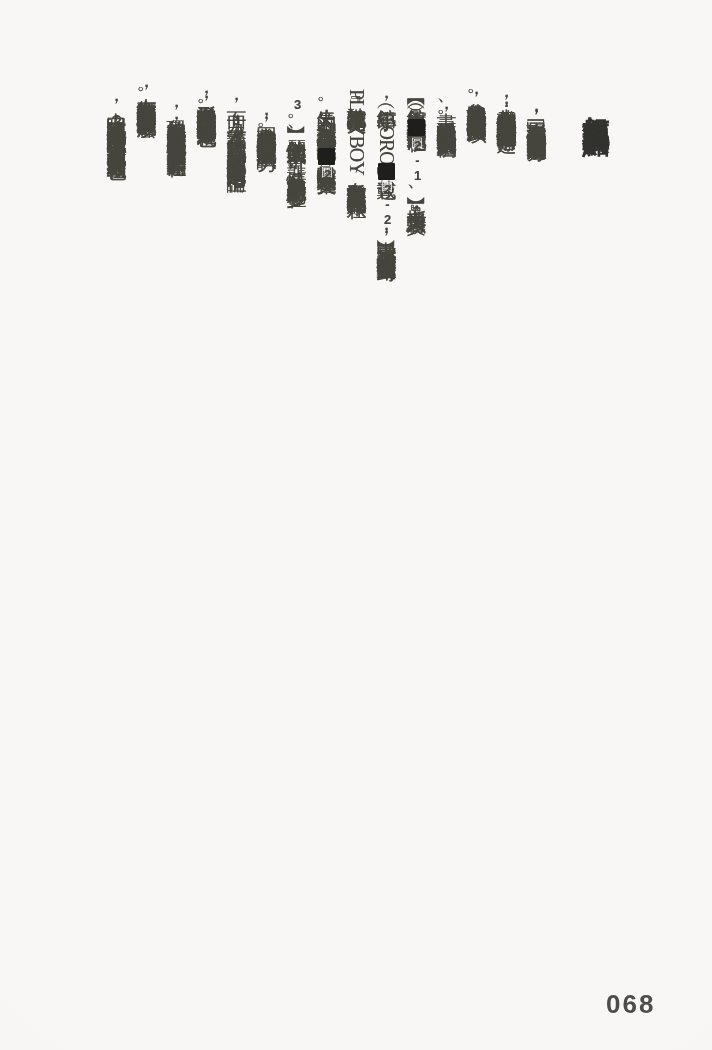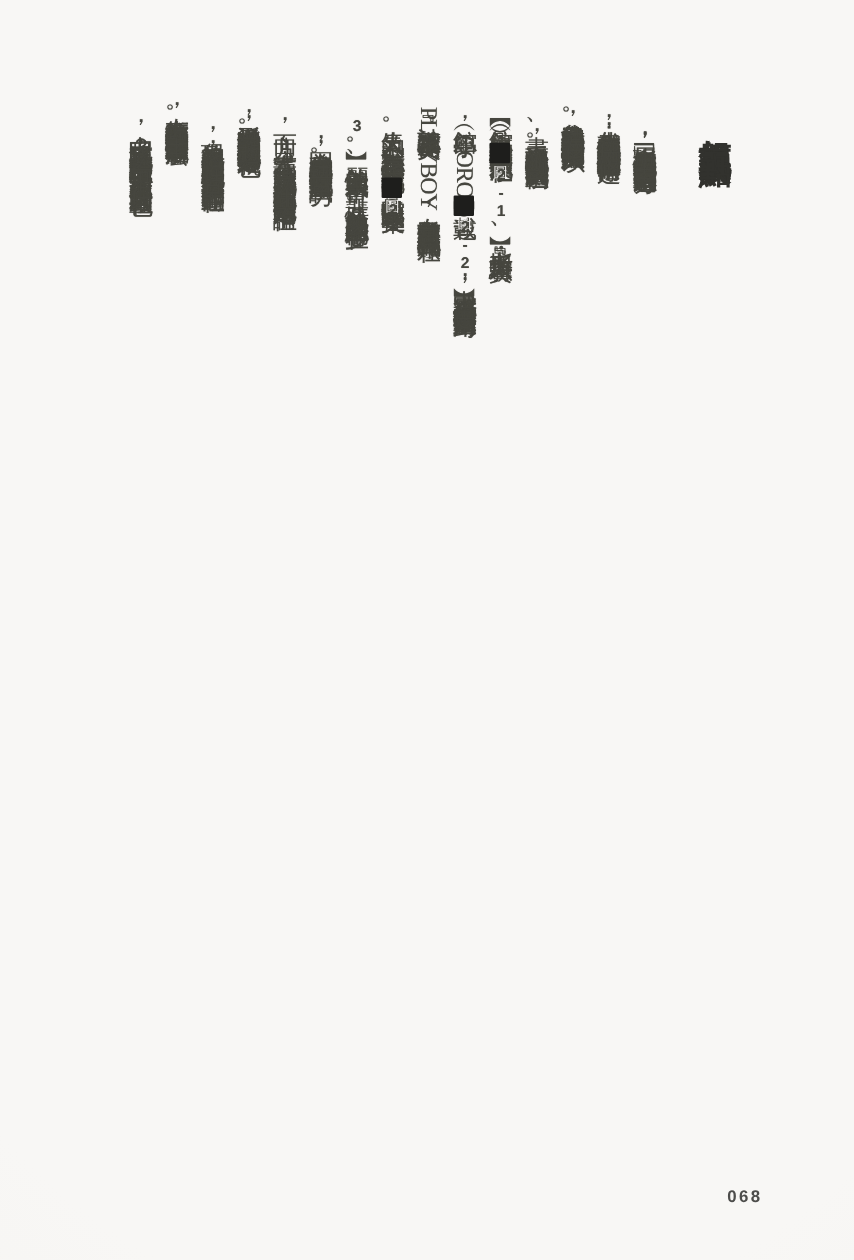--- a/index.html
+++ b/index.html
@@ -69,21 +69,21 @@
     text-orientation: upright;
     font-weight: 700;
     font-size: 13px;
     letter-spacing: 0;
     font-family: "Liberation Sans", "DejaVu Sans", sans-serif;
   }
   .page-number {
     position: absolute;
     left: 606px;
     top: 989px;
-    font-size: 14px;
+    font-size: 26px;
     font-weight: 700;
     letter-spacing: 2px;
     color: var(--pagenum, #4d4d4b);
     font-family: "Liberation Sans", "DejaVu Sans", sans-serif;
   }
 </style>
 </head>
 <body>
 
 <div class="page" style="--paper: #f8f7f5; --ink: #46463f; --title-ink: #32322e; --figbox-bg: #1e1e1c; --pagenum: #4d4d4b;">

